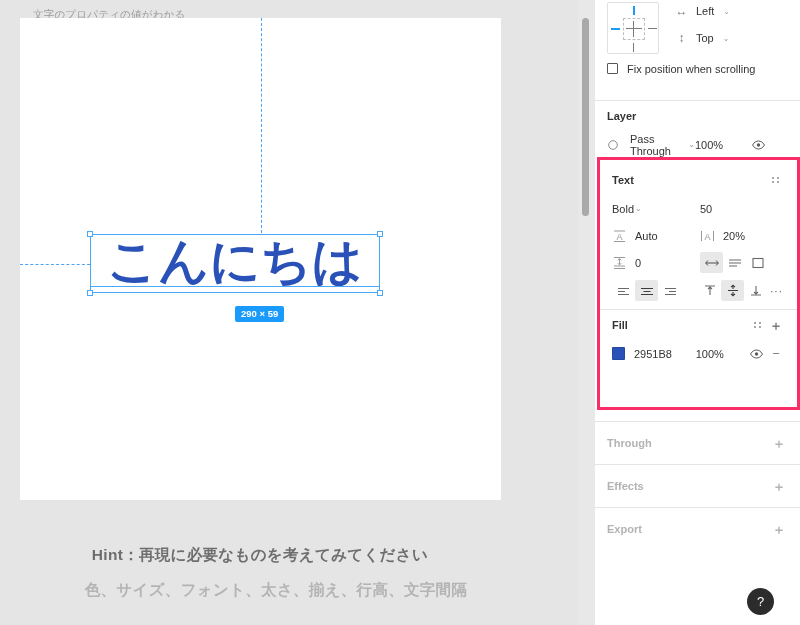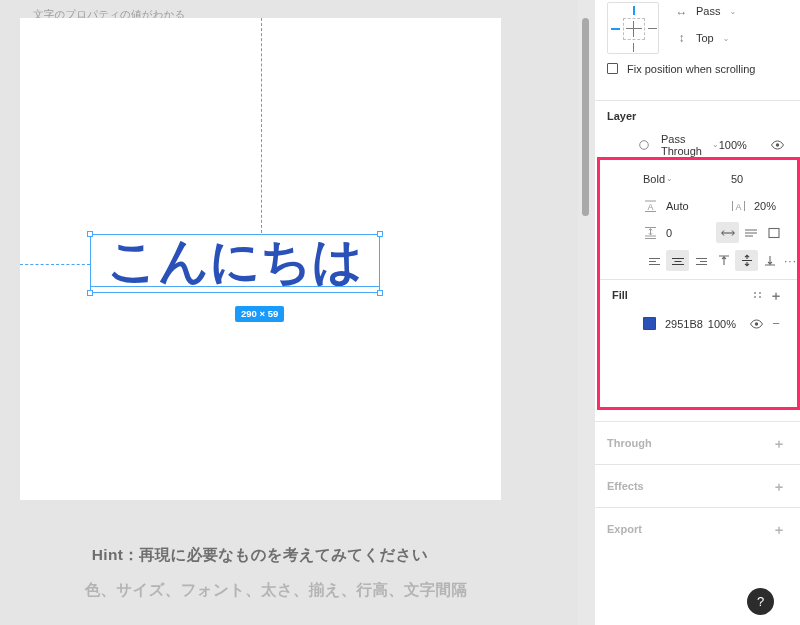--- a/index.html
+++ b/index.html
@@ -160,21 +160,21 @@
     position: absolute; width: 2px; height: 2px; border-radius: 50%;
     background: #8c8c8c;
   }
   .dots6 i:nth-child(1){left:1px; top:2px}
   .dots6 i:nth-child(2){left:1px; top:6px}
   .dots6 i:nth-child(3){left:6px; top:2px}
   .dots6 i:nth-child(4){left:6px; top:6px}
 
   .row { display: flex; align-items: center; height: 27px; }
   .row .cell { display: flex; align-items: center; }
-  .cell-l { width: 88px; margin-left: 31px; }
+  .cell-l { width: 88px; }
   .val { font-size: 11px; color: #333; }
   .pct { font-size: 11px; color: #333; }
   .glyph-icon {
     width: 16px; height: 14px; margin-right: 7px;
     display: inline-block; position: relative; flex: none;
   }
   .opacity-cell { width: 56px; text-align: center; }
 
   
   .pink-wrap {
@@ -247,21 +247,21 @@
         <div class="cw-plus-h"></div>
         <div class="cw-plus-v"></div>
         <div class="cw-t"></div>
         <div class="cw-b"></div>
         <div class="cw-l"></div>
         <div class="cw-r"></div>
       </div>
 
       <div class="constraint-field cf-h">
         <span class="cf-icon">↔</span>
-        <span class="cf-label">Pass</span>
+        <span class="cf-label">Left</span>
         <span class="caret">⌄</span>
       </div>
 
       <div class="constraint-field cf-v">
         <span class="cf-icon">↕</span>
         <span class="cf-label">Top</span>
         <span class="caret">⌄</span>
       </div>
 
       <div class="checkbox-row">
@@ -297,20 +297,27 @@
               </svg>
           </span>
         </div>
       </div>
       <div style="height:10px"></div>
     </div>
 
     <div class="pink-wrap" style="border-color: rgb(251, 45, 104);">
 
       <div class="section" style="padding-top:5px;">
+        <div class="sec-head">
+          <span>Text</span>
+          <span class="spacer"></span>
+          <span class="icon-btn">
+            <span class="dots6"><i></i><i></i><i></i><i></i></span>
+          </span>
+        </div>
 
 
         <div class="row">
           <div class="cell cell-l">
             <span class="val">Bold</span>
             <span class="caret">⌄</span>
           </div>
           <div class="cell">
             <span class="val">50</span>
           </div>

